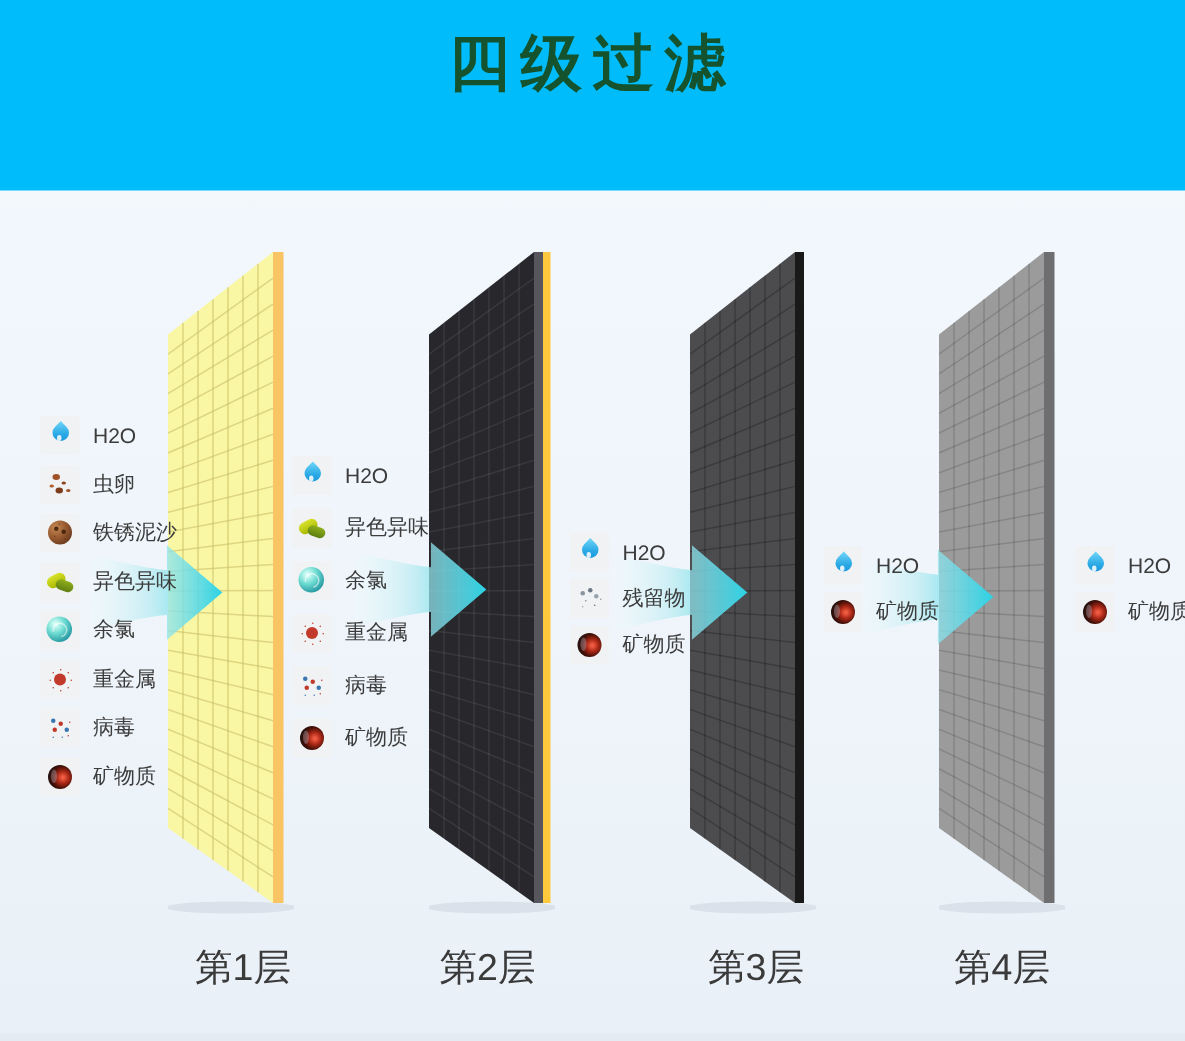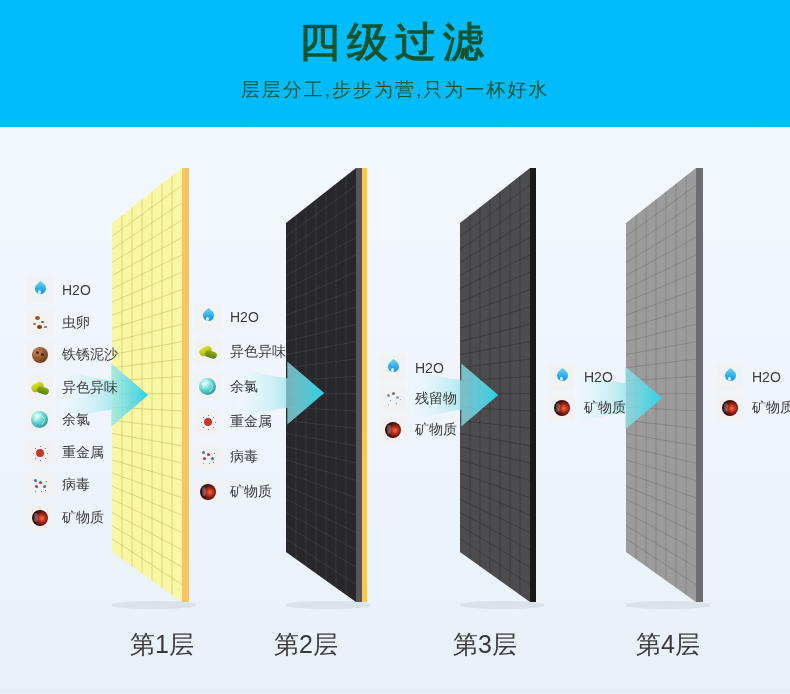--- a/index.html
+++ b/index.html
@@ -59,21 +59,20 @@
     font-size:25px;color:#3A3A3A;white-space:nowrap;}
   .bottom-strip{position:absolute;left:0;bottom:0;width:790px;height:5px;background:#E5EBF2;}
 </style>
 </head>
 <body>
 
 <div class="canvas">
 
   <div class="header" style="background: rgb(0, 188, 251);">
     <h1 class="title">四级过滤</h1>
-    <p class="subtitle">层层分工,步步为营,只为一杯好水</p>
   </div>
 
   <div class="panel" style="left:112px">
       <svg width="84" height="446" viewBox="0 0 84 446">
         <ellipse cx="42" cy="440" rx="44" ry="4" fill="rgba(120,135,155,0.15)"></ellipse>
         <polygon points="0,58 70,3 70,437 0,387" fill="#FAF7A4"></polygon>
         <polygon points="70,3 77,3 77,437 70,437" fill="#F9C464"></polygon>
         <line x1="10" y1="50.142857142857146" x2="10" y2="394.14285714285717" stroke="rgba(197,186,98,0.55)" stroke-width="1"></line>
         <line x1="20" y1="42.285714285714285" x2="20" y2="401.2857142857143" stroke="rgba(197,186,98,0.55)" stroke-width="1"></line>
         <line x1="30" y1="34.42857142857143" x2="30" y2="408.42857142857144" stroke="rgba(197,186,98,0.55)" stroke-width="1"></line>
@@ -330,18 +329,18 @@
     <span class="icon i-water-drop"></span>
     <span class="row-label">H2O</span>
   </div>
       <div class="row">
     <span class="icon i-mineral"></span>
     <span class="row-label">矿物质</span>
   </div>
     </div>
 
   <div class="stage-label" style="left:162px">第1层</div>
-  <div class="stage-label" style="left:306px">第2层</div>
-  <div class="stage-label" style="left:485px">第3层</div>
+  <div class="stage-label" style="left:325px">第2层</div>
+  <div class="stage-label" style="left:504px">第3层</div>
   <div class="stage-label" style="left:668px">第4层</div>
 
   <div class="bottom-strip"></div>
 </div>
 
 </body></html>

